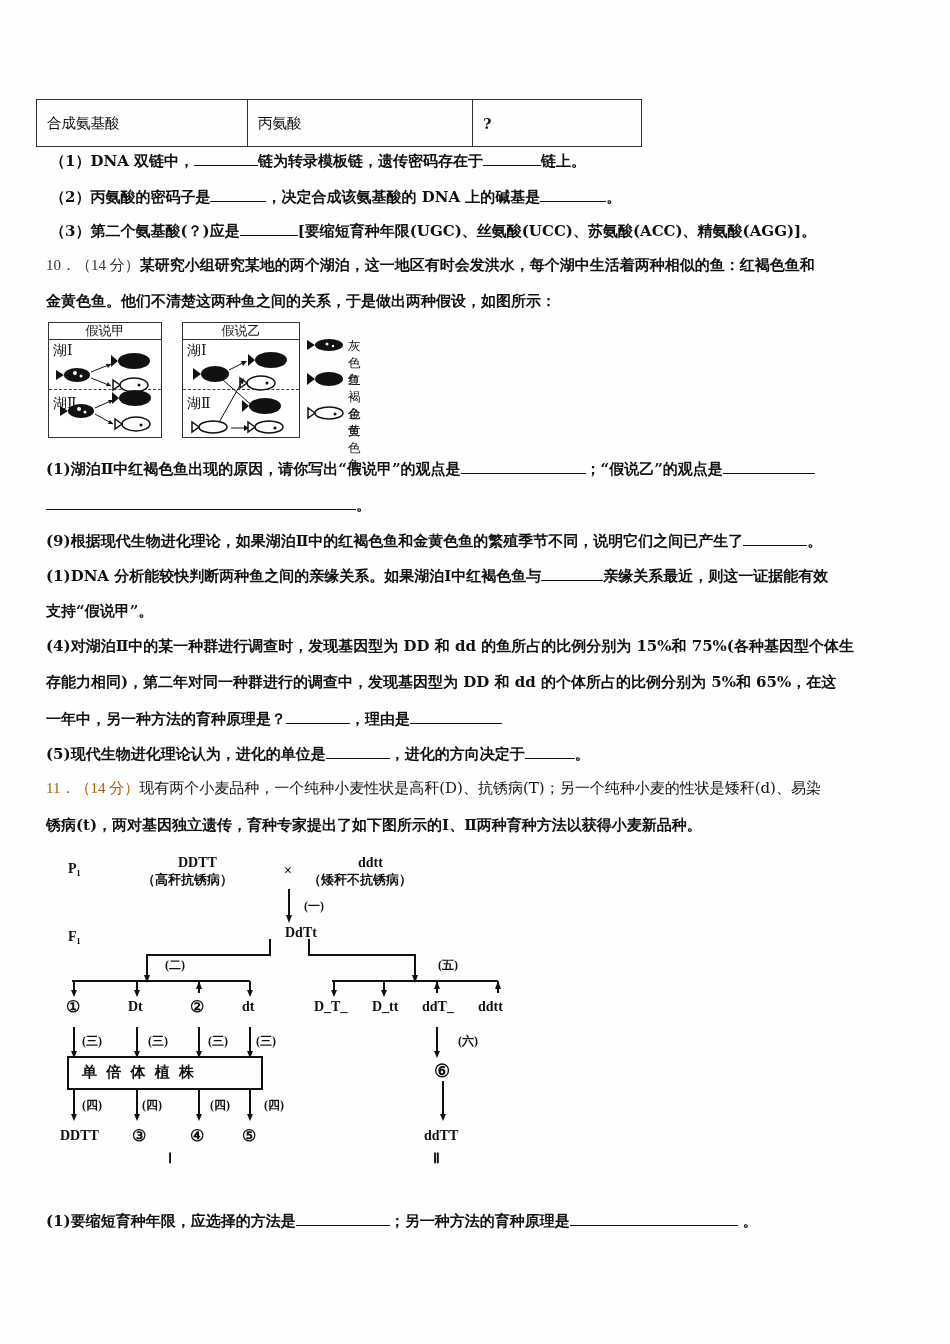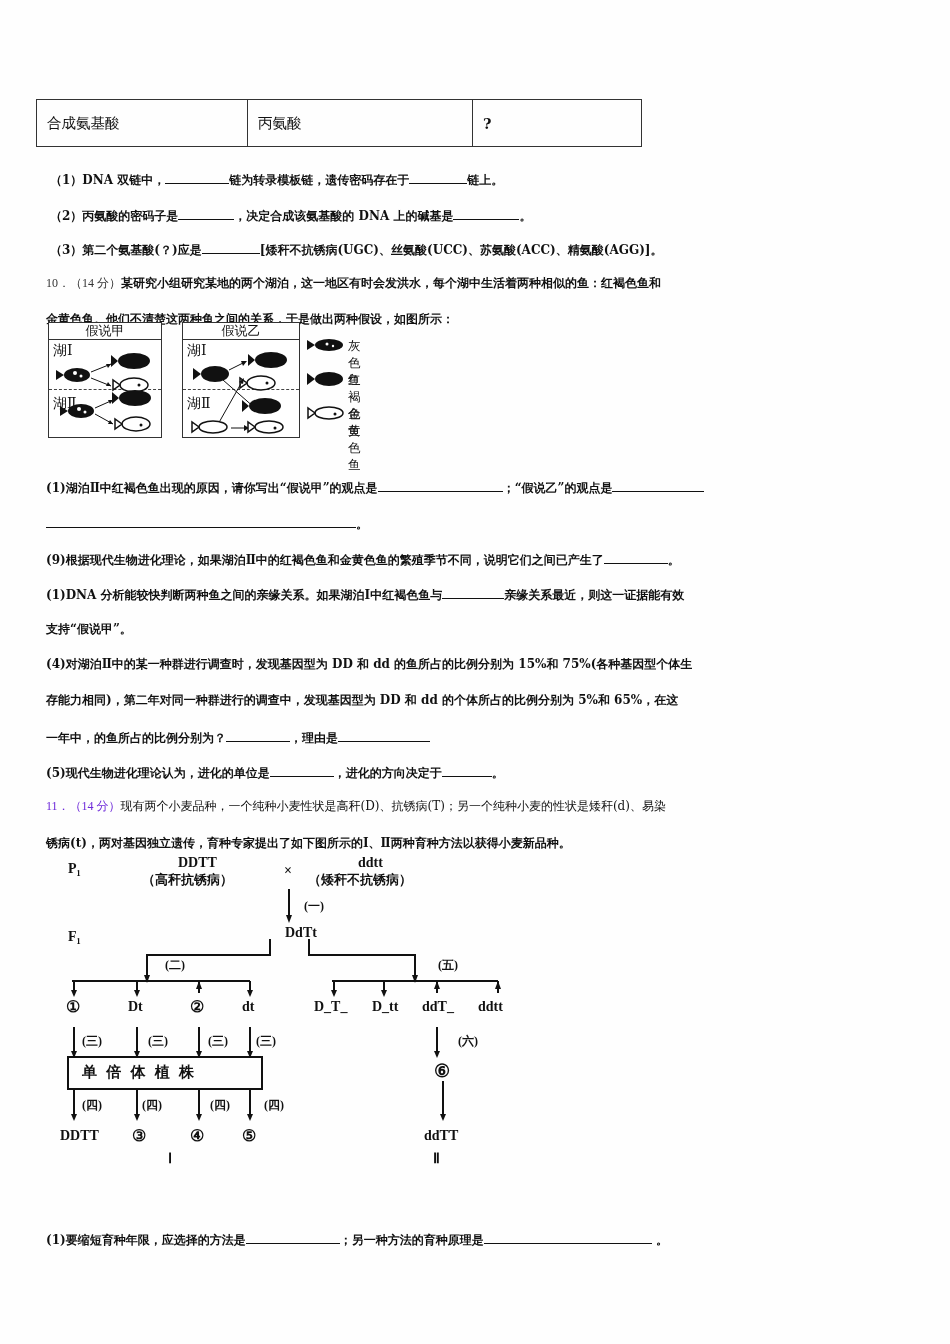--- a/index.html
+++ b/index.html
@@ -1,19 +1,19 @@
 <!DOCTYPE html>
 <html><head>
 <meta charset="utf-8">
 <style>
   html, body { margin: 0; padding: 0; background: #fefefe; }
   body { width: 950px; height: 1344px; position: relative; overflow: hidden;
          font-family: "DejaVu Serif", "Liberation Serif", serif; color: #111; }
   .abs { position: absolute; }
-  .line { position: absolute; left: 46px; font-size: 12px; line-height: 20px; white-space: nowrap; font-weight: bold; margin-top: 18px; }
+  .line { position: absolute; left: 46px; font-size: 15px; line-height: 20px; white-space: nowrap; font-weight: bold; }
   .line.normal { font-weight: normal; }
   .blank { display: inline-block; border-bottom: 1.3px solid #111; height: 15px; vertical-align: baseline; }
   table.codon { position: absolute; left: 36px; top: 99px; border-collapse: collapse; font-size: 14.5px; }
   table.codon td { border: 1.3px solid #333; height: 46px; padding: 0 10px; vertical-align: middle; }
   .qnum { font-family: "Liberation Serif", serif; font-weight: normal; }
   .fig-box { position: absolute; border: 1.3px solid #333; background: #fff; }
   .fig-title { text-align: center; font-size: 13px; border-bottom: 1.3px solid #333; height: 16px; line-height: 16px; }
   .lake-label { position: absolute; font-size: 14px; }
   .dash { position: absolute; left: 0; right: 0; border-top: 1.3px dashed #444; }
   .legend-text { position: absolute; font-size: 12.5px; }
@@ -32,21 +32,21 @@
 </tbody>
   </table>
 
 <div class="line" style="top:150px; left:50px">
   <span>（1）DNA 双链中，</span><span class="blank" style="width:64px"></span><span>链为转录模板链，遗传密码存在于</span><span class="blank" style="width:58px"></span><span>链上。</span>
 </div>
 <div class="line" style="top:186px; left:50px">
   <span>（2）丙氨酸的密码子是</span><span class="blank" style="width:56px"></span><span>，决定合成该氨基酸的 DNA 上的碱基是</span><span class="blank" style="width:66px"></span><span>。</span>
 </div>
 <div class="line" style="top:220px; left:50px">
-  <span>（3）第二个氨基酸(？)应是</span><span class="blank" style="width:58px"></span><span>[矮秆不抗锈病(UGC)、丝氨酸(UCC)、苏氨酸(ACC)、精氨酸(AGG)]。</span>
+  <span>（3）第二个氨基酸(？)应是</span><span class="blank" style="width:58px"></span><span>[要缩短育种年限(UGC)、丝氨酸(UCC)、苏氨酸(ACC)、精氨酸(AGG)]。</span>
 </div>
 
 <div class="line normal" style="top:255px">
   <span class="qnum" style="color:#333">10．（14 分）</span><span style="font-weight:bold">某研究小组研究某地的两个湖泊，这一地区有时会发洪水，每个湖中生活着两种相似的鱼：红褐色鱼和</span>
 </div>
 <div class="line" style="top:291px">金黄色鱼。他们不清楚这两种鱼之间的关系，于是做出两种假设，如图所示：</div>
 
 <div class="fig-box" style="left:48px; top:322px; width:112px; height:114px">
   <div class="fig-title">假说甲</div>
   <div class="lake-label" style="left:4px; top:19px">湖Ⅰ</div>
@@ -141,28 +141,28 @@
 <div class="line" style="top:530px">
   <span>(9)根据现代生物进化理论，如果湖泊Ⅱ中的红褐色鱼和金黄色鱼的繁殖季节不同，说明它们之间已产生了</span><span class="blank" style="width:64px"></span><span>。</span>
 </div>
 <div class="line" style="top:565px">
   <span>(1)DNA 分析能较快判断两种鱼之间的亲缘关系。如果湖泊Ⅰ中红褐色鱼与</span><span class="blank" style="width:62px"></span><span>亲缘关系最近，则这一证据能有效</span>
 </div>
 <div class="line" style="top:601px">支持“假说甲”。</div>
 <div class="line" style="top:636px">(4)对湖泊Ⅱ中的某一种群进行调查时，发现基因型为 DD 和 dd 的鱼所占的比例分别为 15%和 75%(各种基因型个体生</div>
 <div class="line" style="top:672px">存能力相同)，第二年对同一种群进行的调查中，发现基因型为 DD 和 dd 的个体所占的比例分别为 5%和 65%，在这</div>
 <div class="line" style="top:708px">
-  <span>一年中，的鱼所占的比例分别为？</span><span class="blank" style="width:64px"></span><span>，理由是</span><span class="blank" style="width:92px"></span>
+  <span>一年中，另一种方法的育种原理是？</span><span class="blank" style="width:64px"></span><span>，理由是</span><span class="blank" style="width:92px"></span>
 </div>
 <div class="line" style="top:743px">
   <span> (5)现代生物进化理论认为，进化的单位是</span><span class="blank" style="width:64px"></span><span>，进化的方向决定于</span><span class="blank" style="width:50px"></span><span>。</span>
 </div>
 
 <div class="line normal" style="top:778px">
-  <span class="qnum" style="color:#6d28d9">11．（14 分）</span><span style="font-weight:normal">现有两个小麦品种，一个纯种小麦性状是高秆(D)、抗锈病(T)；另一个纯种小麦的性状是矮秆(d)、易染</span>
+  <span class="qnum" style="color:#a16207">11．（14 分）</span><span style="font-weight:normal">现有两个小麦品种，一个纯种小麦性状是高秆(D)、抗锈病(T)；另一个纯种小麦的性状是矮秆(d)、易染</span>
 </div>
 <div class="line" style="top:815px">锈病(t)，两对基因独立遗传，育种专家提出了如下图所示的Ⅰ、Ⅱ两种育种方法以获得小麦新品种。</div>
 
 <div class="abs" style="left:60px; top:845px; width:460px; height:330px">
   <svg class="abs" style="left:0; top:0" width="460" height="330">
     <g stroke="#111" stroke-width="2" fill="none">
 
       <line x1="229" y1="44" x2="229" y2="74"></line>
 
       <polyline points="210,94 210,110 87,110 87,134"></polyline>

